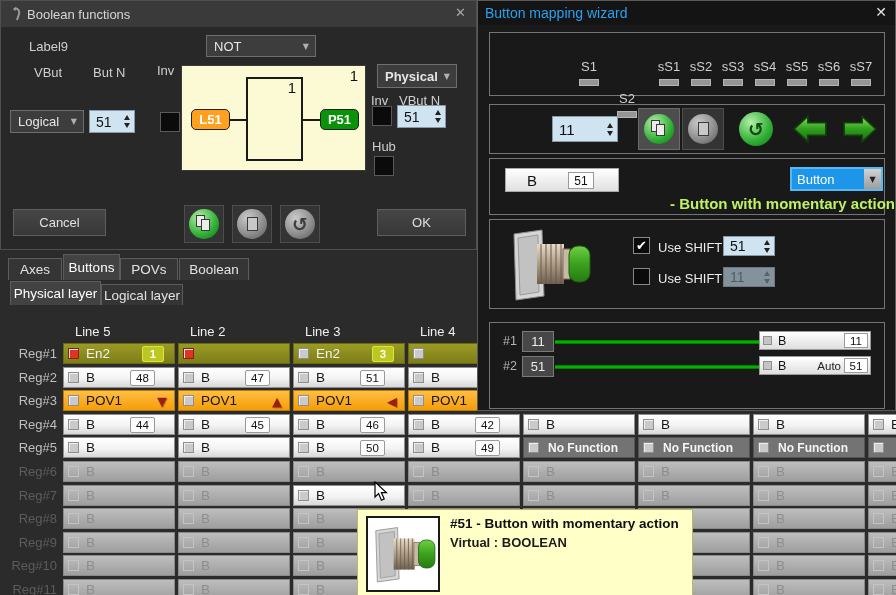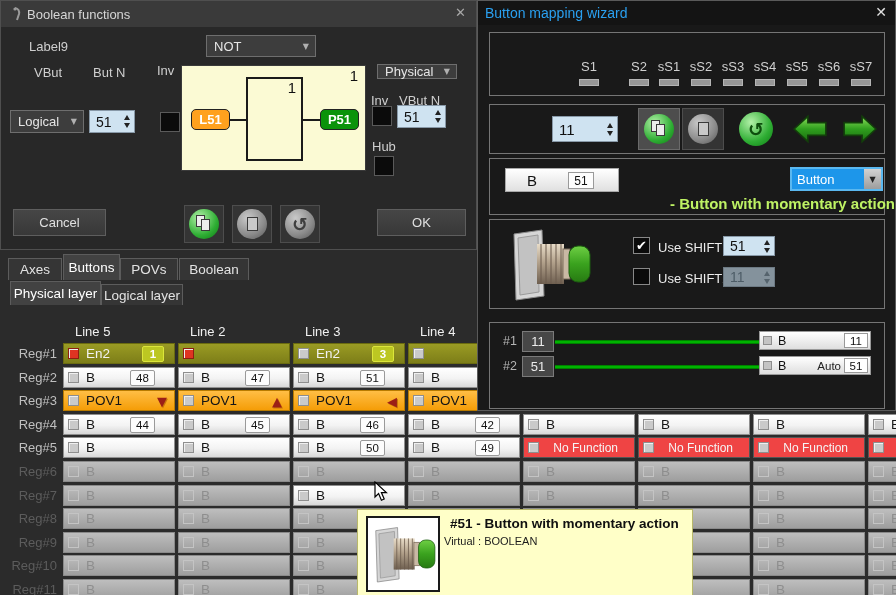--- a/index.html
+++ b/index.html
@@ -17,21 +17,21 @@
   .line-header{position:absolute;top:324px;width:112px;padding-left:12px;font-size:13px;color:#f0f0f0;}
   .reg-label{position:absolute;left:0;width:57px;height:21px;line-height:21px;text-align:right;
              font-size:13px;color:#bfbfbf;}
   .reg-label.dim{color:#5c5c5c;}
   .cell{position:absolute;width:112px;height:21px;display:flex;align-items:center;
         border:1px solid #8f8f8f;}
   .cell.button{background:linear-gradient(#ffffff 0%,#f3f3f3 55%,#d8d8d8 100%);}
   .cell.disabled{background:linear-gradient(#bebebe,#9e9e9e);border-color:#8a8a8a;}
   .cell.en{background:linear-gradient(#9a9b24,#7d7e18);border-color:#6a6b10;}
   .cell.pov{background:linear-gradient(#ffbe45,#f59d07);border-color:#b97b00;}
-  .cell.nofunction{background:#ef4444;border-color:#555;}
+  .cell.nofunction{background:#737373;border-color:#555;font-weight:bold;}
   .clab{margin-left:7px;font-size:13.5px;color:#151515;}
   .cell.en .clab{color:#f2f2f2;}
   .cell.disabled .clab{color:#8e8e8e;}
   .cell.nofunction .clab{margin-left:auto;padding-right:16px;color:#f5f5f5;font-size:12px;}
   .cbx{width:11px;height:11px;margin-left:4px;flex:none;background:#cacaca;border:1px solid #8e8e8e;
        box-shadow:inset 1px 1px 0 #efefef;}
   .cbx.red{background:#e03422;border-color:#8e1e12;}
   .cbx.dis{background:transparent;border-color:#c4c4c4;box-shadow:none;}
   .badge{position:absolute;left:66px;top:2px;height:16px;min-width:25px;background:#fcfcfc;
          border:1px solid #9a9a9a;border-radius:2px;font-size:11.5px;color:#111;
@@ -132,21 +132,21 @@
   .map-target .mauto{margin-left:auto;font-size:11.5px;color:#222;}
   .map-target .mbadge{width:24px;height:15px;background:#fff;border:1px solid #999;font-size:11.5px;
                       color:#111;display:flex;align-items:center;justify-content:center;margin:0 2px 0 3px;}
 
   
   #tooltip{position:absolute;left:357px;top:509px;width:336px;height:90px;background:#ffffc8;
            border:1px solid #b8b86a;z-index:20;}
   #tooltip .timg{position:absolute;left:8px;top:6px;width:74px;height:76px;background:#fff;
                  border:2px solid #1a1a1a;}
   #tooltip .ttitle{position:absolute;left:92px;top:6px;font-size:13.5px;font-weight:bold;color:#101010;}
-  #tooltip .tsub{position:absolute;left:86px;top:25px;font-size:11px;color:#1c1c1c;}
+  #tooltip .tsub{position:absolute;left:92px;top:25px;font-size:13px;color:#1c1c1c;font-weight:bold;}
 
   #cursor{position:absolute;left:374px;top:481px;z-index:30;}
 </style>
 </head>
 <body>
 
 <div id="grid">
   <div class="panel-topline"></div>
   <div id="maintabs">
       <div class="tab" style="left: 8px; width: 54px; top: 258px; height: 22px;">Axes</div>
@@ -508,21 +508,21 @@
 
   <div class="combo" style="left:205px;top:34px;width:110px;height:22px;">
     <span class="cval">NOT</span>
     <span class="carr">▼</span>
   </div>
 
   <span class="lbl" style="left:33px;top:64px;">VBut</span>
   <span class="lbl" style="left:92px;top:64px;">But N</span>
   <span class="lbl" style="left:156px;top:62px;">Inv</span>
 
-  <div class="combo" style="left:376px;top:63px;width:80px;height:15px;">
+  <div class="combo" style="left:376px;top:63px;width:80px;height:24px;font-weight:bold;">
     <span class="cval">Physical</span>
     <span class="carr">▼</span>
   </div>
 
   <div id="diagram">
     <span class="corner1">1</span>
     <div id="gatebox">
       <span class="g1">1</span>
     </div>
     <div class="dgline" style="left:48px;width:16px;"></div>
@@ -587,21 +587,21 @@
     <span class="wtitle">Button mapping wizard</span>
     <span class="close-x">✕</span>
   </div>
 
   <div class="frame" style="left:11px;top:31px;width:396px;height:64px;"></div>
   <div id="stabs">
       <div class="stab" style="left: 94px;">
         <div class="stlab">S1</div>
         <div class="strect"></div>
       </div>
-      <div class="stab" style="left: 144px;">
+      <div class="stab" style="left: 132px; margin-top: 32px;">
         <div class="stlab">S2</div>
         <div class="strect"></div>
       </div>
       <div class="stab" style="left: 174px;">
         <div class="stlab">sS1</div>
         <div class="strect"></div>
       </div>
       <div class="stab" style="left: 206px;">
         <div class="stlab">sS2</div>
         <div class="strect"></div>

